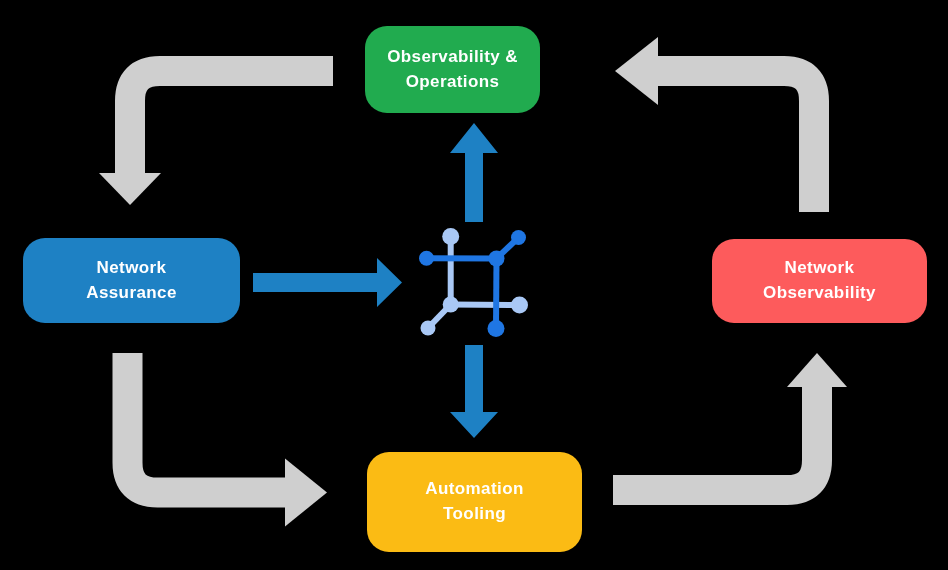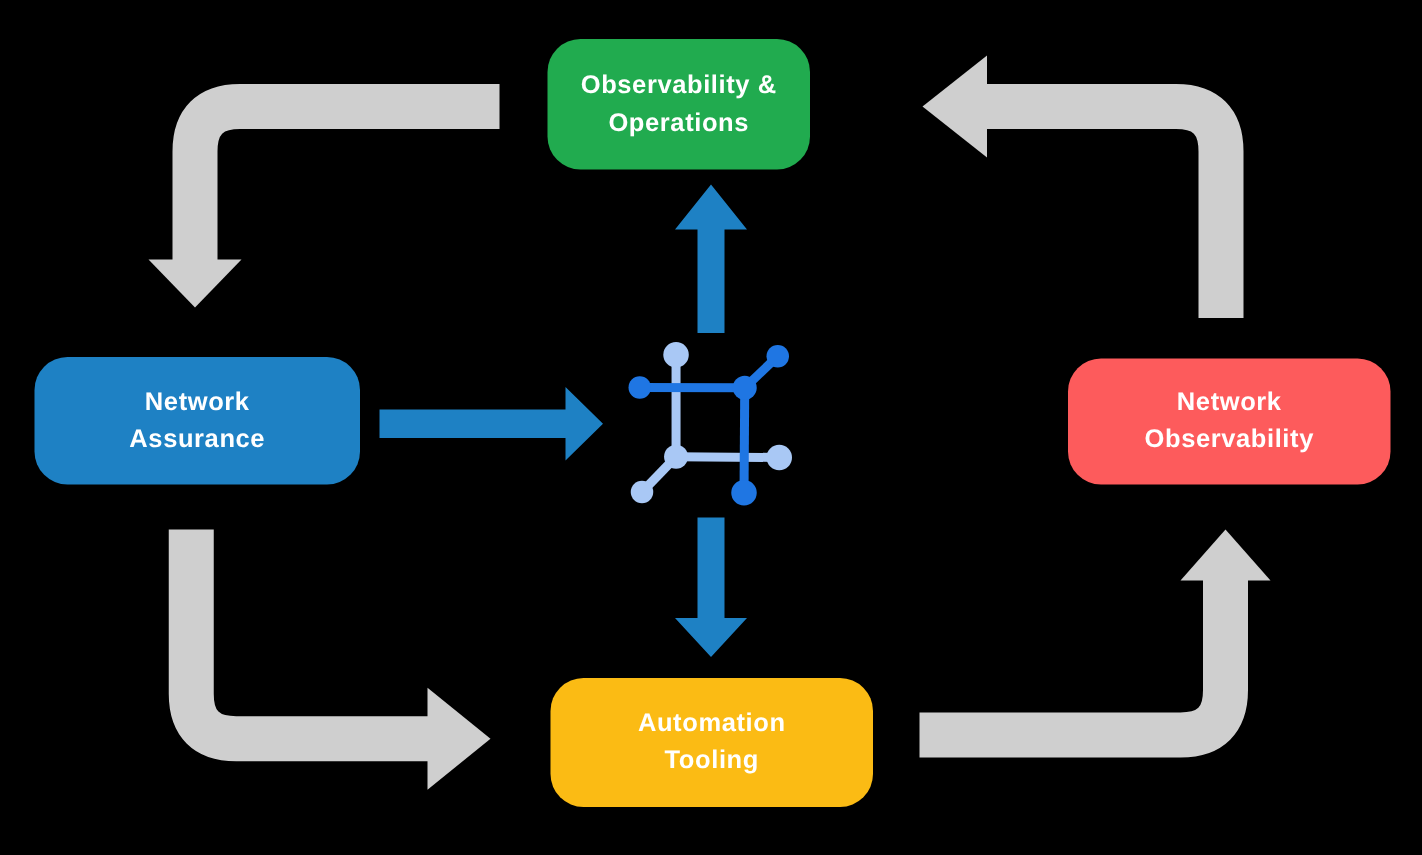--- a/index.html
+++ b/index.html
@@ -17,21 +17,21 @@
     color:var(--text,#fff);
     display:flex;flex-direction:column;
     align-items:center;justify-content:center;
     text-align:center;
     font-size:17px;font-weight:700;
     letter-spacing:.4px;line-height:1.45;
   }
   .node-top{left:365px;top:26px;width:175px;height:87px;background:var(--green);}
   .node-left{left:23px;top:238px;width:217px;height:85px;background:var(--blue);}
   .node-right{left:712px;top:239px;width:215px;height:84px;background:var(--red);}
-  .node-bottom{left:367px;top:452px;width:215px;height:86px;background:var(--yellow);}
+  .node-bottom{left:367px;top:452px;width:215px;height:100px;background:var(--yellow);}
   svg{position:absolute;display:block;}
   .elbow{stroke:var(--gray_arrow);stroke-width:30;fill:none;}
   .c-gray{fill:var(--gray_arrow);}
   .c-flow{fill:var(--flow_arrow);}
   .ic-light{stroke:var(--icon_light);stroke-width:6;fill:none;}
   .ic-dark{stroke:var(--icon_dark);stroke-width:6;fill:none;}
   .dot-light{fill:var(--icon_light);}
   .dot-dark{fill:var(--icon_dark);}
 </style>
 </head>

